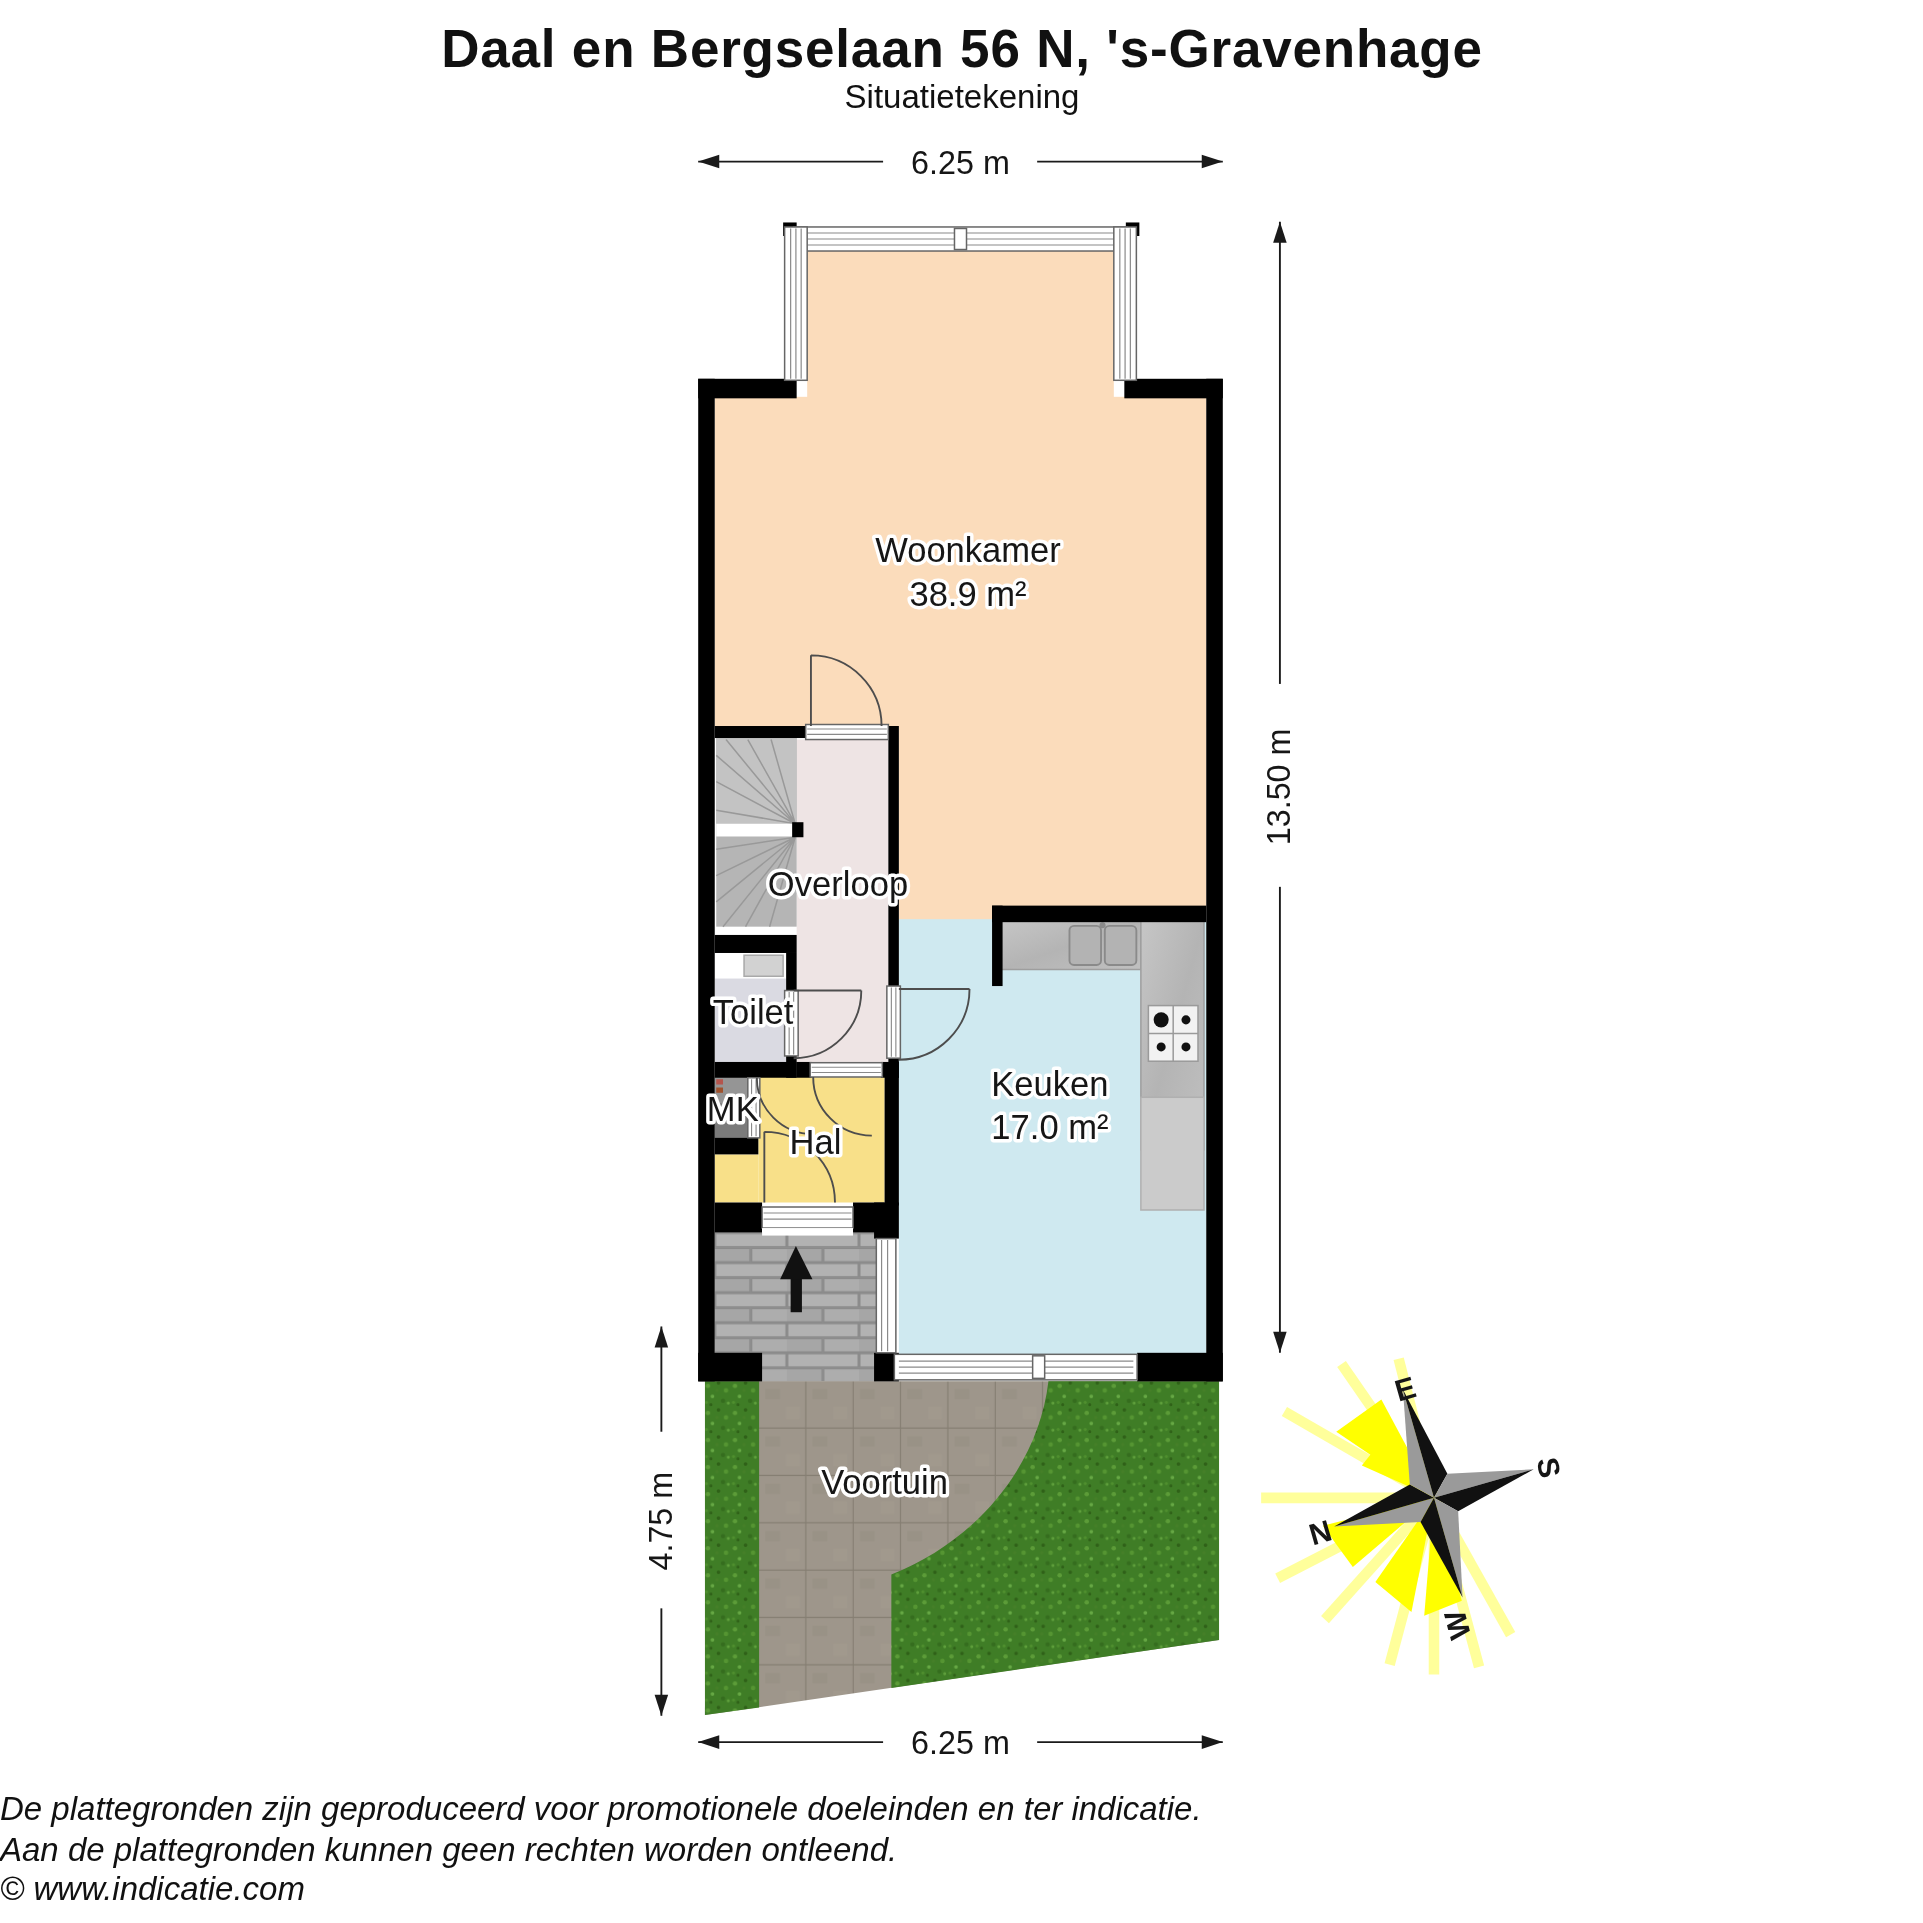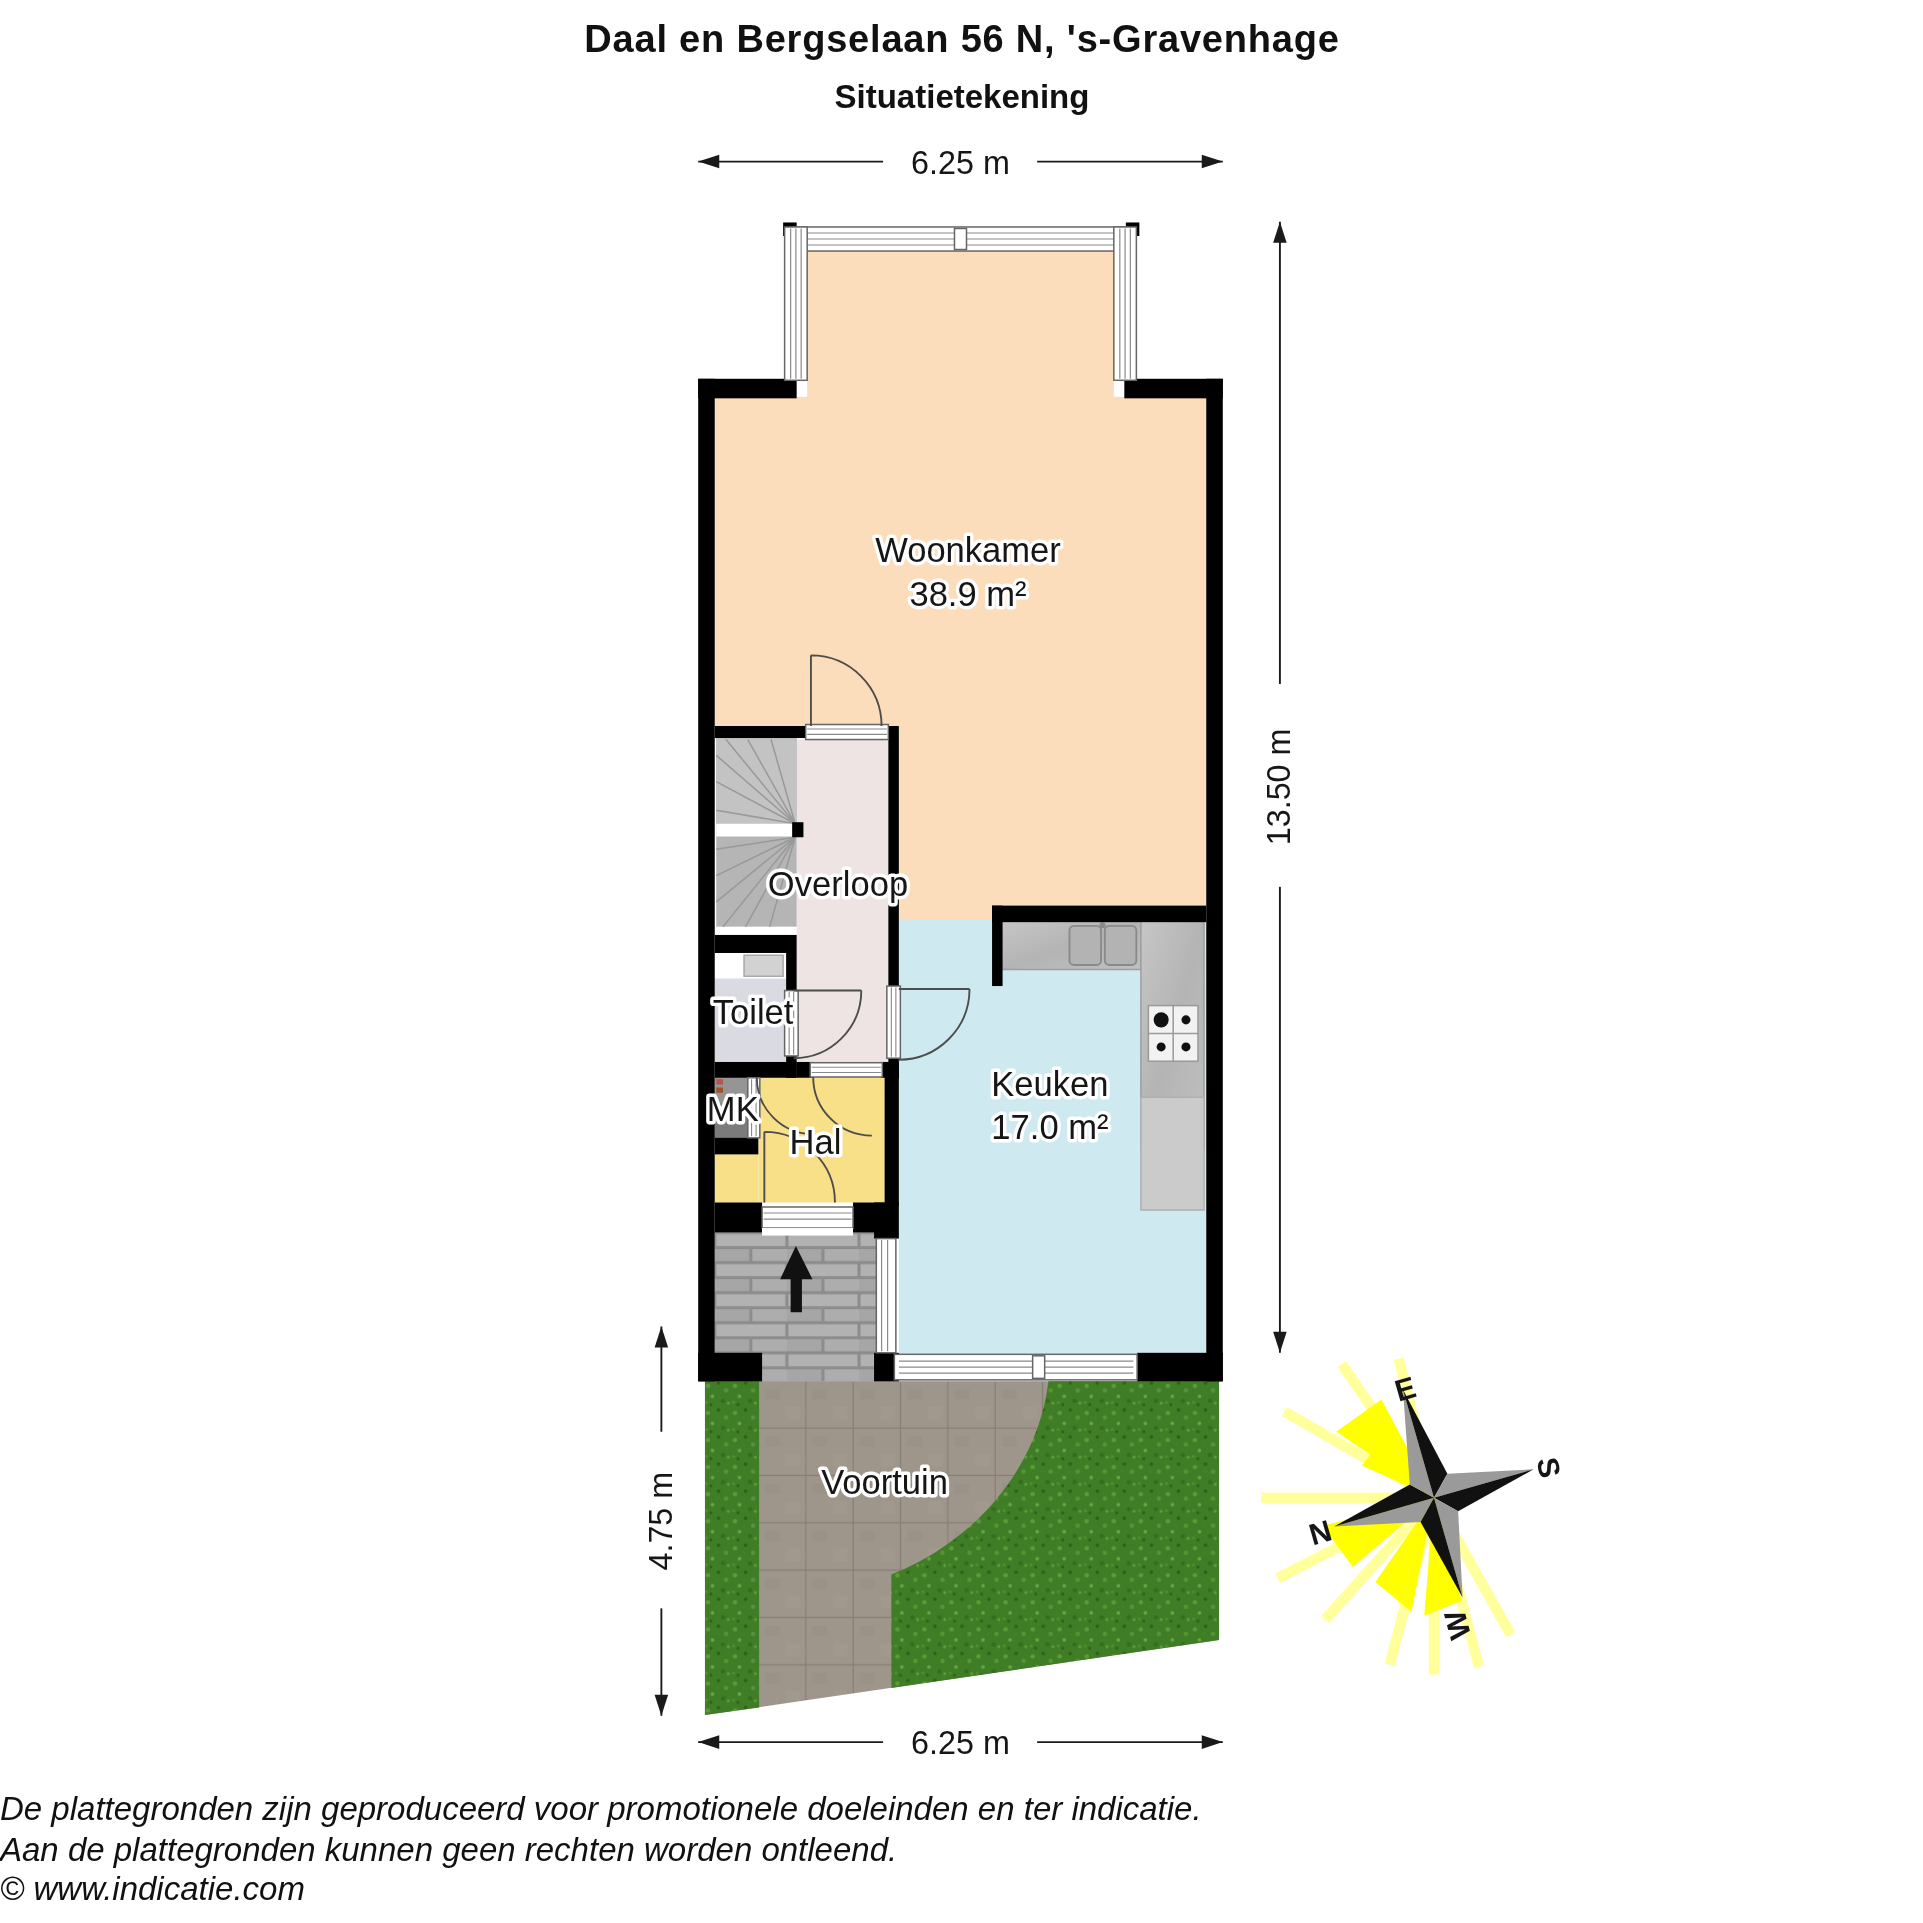--- a/index.html
+++ b/index.html
@@ -1,19 +1,19 @@
 <!DOCTYPE html>
 <html style="font-size:12px"><head>
 <meta charset="utf-8">
 <style>
   html,body{margin:0;padding:0;background:#ffffff;}
   body{width:1924px;height:1924px;position:relative;font-family:"Liberation Sans",sans-serif;}
   .hdr{position:absolute;left:0;width:1924px;text-align:center;color:#111;}
-  #title{top:18px;font-size:38px;font-weight:bold;letter-spacing:0.8px;}
-  #subtitle{top:78px;font-size:33px;font-weight:bold;}
+  #title{top:18px;font-size:53px;font-weight:bold;letter-spacing:0.8px;}
+  #subtitle{top:78px;font-size:33px;font-weight:normal;}
   .ftr{position:absolute;left:0;width:1924px;text-align:left;color:#111;font-style:italic;font-size:33px;}
   #f1{top:1790px;} #f2{top:1831px;} #f3{top:1870px;}
   svg{position:absolute;left:0;top:0;}
   text{font-family:"Liberation Sans",sans-serif;}
   .roomlbl{font-size:46px;fill:#161616;paint-order:stroke;stroke:#ffffff;stroke-width:9px;stroke-linejoin:round;}
   .dimlbl{font-size:43px;fill:#161616;}
   .complbl{font-size:40px;fill:#161616;font-weight:bold;}
 </style>
 </head>
 <body>

